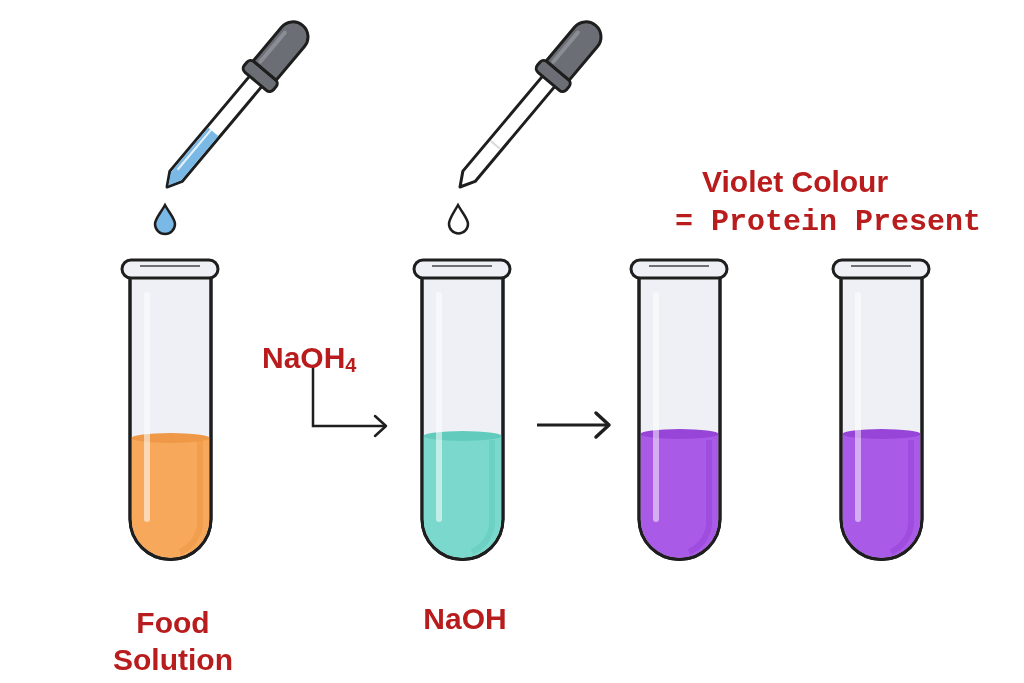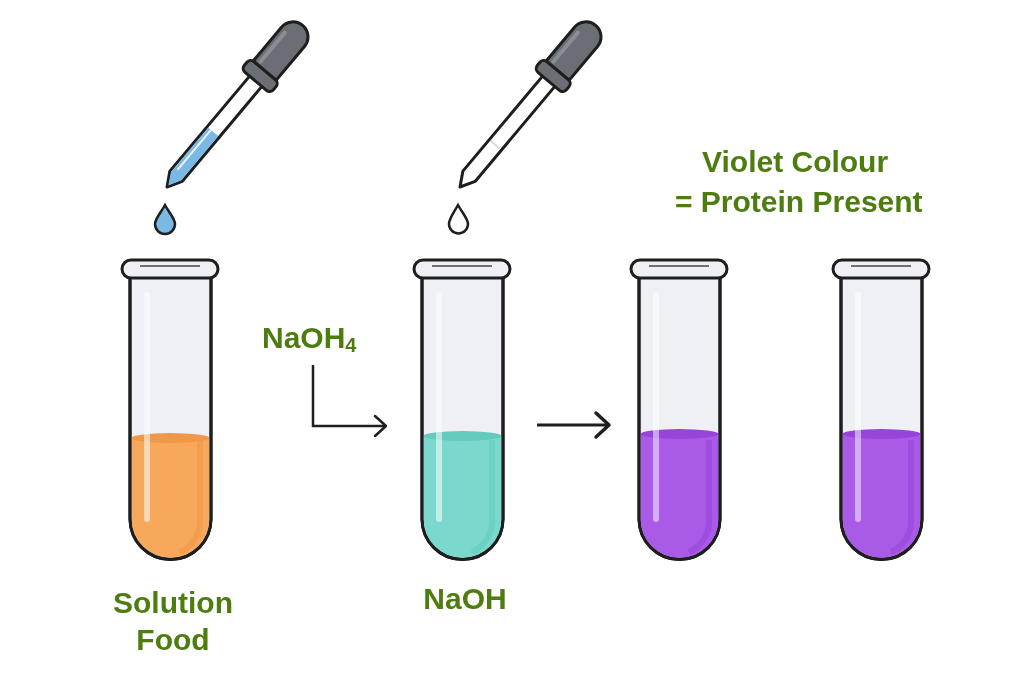--- a/index.html
+++ b/index.html
@@ -1,25 +1,25 @@
 <!DOCTYPE html>
 <html><head>
 <meta charset="utf-8">
 <style>
   html, body { margin: 0; padding: 0; background: #ffffff; }
   body { width: 1024px; height: 683px; position: relative; overflow: hidden;
          font-family: "Liberation Sans", "DejaVu Sans", sans-serif; color: #222; }
-  .label { position: absolute; font-weight: bold; color: #4d7c0f; line-height: 1.0; }
+  .label { position: absolute; font-weight: bold; color: #b91c1c; line-height: 1.0; margin-top: 20px; }
   .lbl-food { left: 108px; top: 584px; width: 130px; text-align: center; font-size: 30px; line-height: 37px; }
   .lbl-naoh { left: 410px; top: 584px; width: 110px; text-align: center; font-size: 30px; }
   .lbl-cuso4 { left: 262px; top: 323px; font-size: 30px; }
   .lbl-cuso4 sub { font-size: 20px; vertical-align: -4px; }
   .lbl-result { left: 675px; top: 142px; font-size: 30px; line-height: 40px; }
   .lbl-result .l1 { display: block; padding-left: 27px; }
-  .lbl-result .l2 { display: block; }
+  .lbl-result .l2 { display: block; font-family: Liberation Mono, monospace; }
   svg { position: absolute; left: 0; top: 0; }
 </style>
 </head>
 <body>
 
 <svg width="1024" height="683" viewBox="0 0 1024 683">
   <defs>
 
     <symbol id="tube-body" viewBox="0 0 100 310">
       <path d="M8 18 L8 260 A42 42 0 0 0 92 260 L92 18 Z" fill="#eef0f5" stroke="#1e1e1e" stroke-width="3"></path>
@@ -113,17 +113,17 @@
 </svg>
 
 <div class="label lbl-result">
   <span class="l1">Violet Colour</span>
   <span class="l2">= Protein Present</span>
 </div>
 
 <div class="label lbl-cuso4"><span>NaOH</span><sub>4</sub></div>
 
 <div class="label lbl-food">
+  <div>Food</div>
   <div>Solution</div>
-  <div>Food</div>
 </div>
 
 <div class="label lbl-naoh">NaOH</div>
 
 </body></html>

